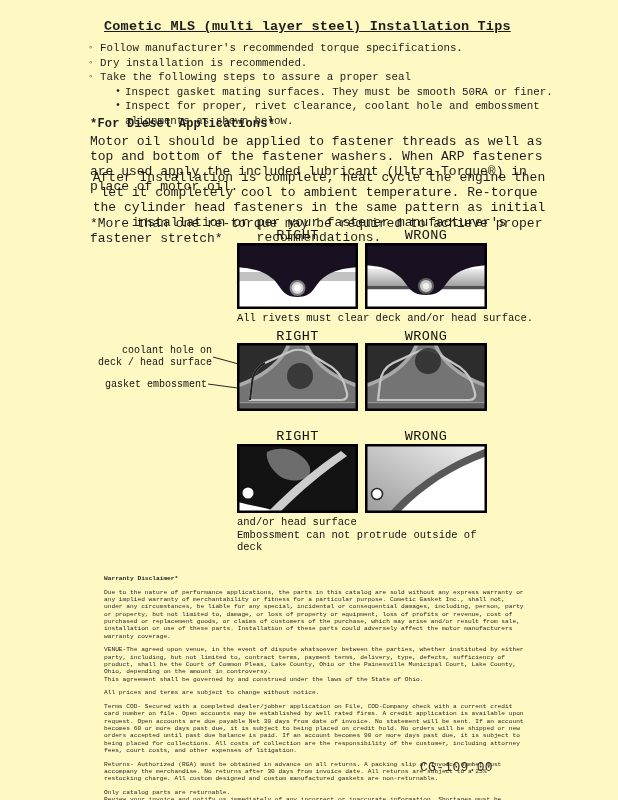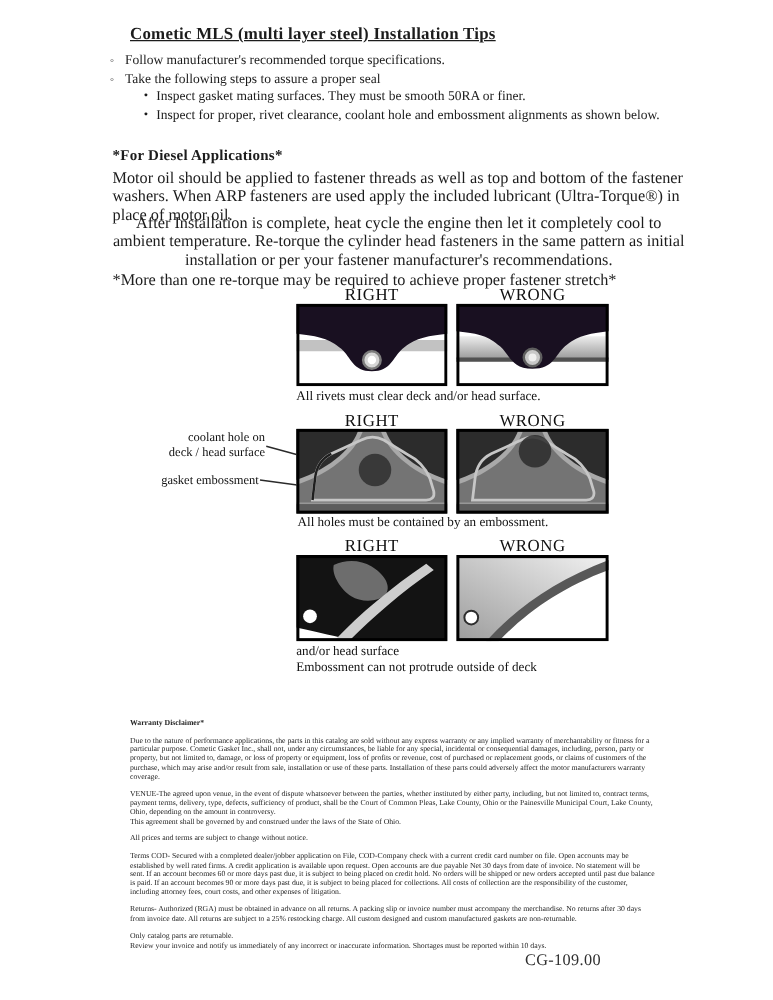--- a/index.html
+++ b/index.html
@@ -1,17 +1,17 @@
 <!DOCTYPE html>
 <html><head>
 <meta charset="utf-8">
 <style>
   html,body{margin:0;padding:0;background:#e8e8e8;}
-  .page{position:relative;width:618px;height:800px;background:#ffffff;
-        font-family:Liberation Serif, serif;color:#1c1c1c;overflow:hidden;margin:0 auto;}
+  .page{position:relative;width:618px;height:800px;background:#fef9c3;
+        font-family:Liberation Mono, monospace;color:#1c1c1c;overflow:hidden;margin:0 auto;}
   .abs{position:absolute;}
   .title{left:104px;top:19px;font-size:13.5px;font-weight:bold;text-decoration:underline;letter-spacing:.2px;}
   .bullets{left:90px;top:41px;width:480px;font-size:10.8px;line-height:14.6px;}
   .b1{padding-left:10px;position:relative;}
   .b1::before{content:"\25E6";position:absolute;left:-2px;top:0;font-size:9px;}
   .b2{padding-left:10px;margin-left:25px;position:relative;}
   .b2::before{content:"\2022";position:absolute;left:0;top:0;font-size:10px;}
   .h2{left:90px;top:117px;font-size:12px;font-weight:bold;letter-spacing:.2px;}
   .para{left:90px;width:458px;font-size:13px;line-height:15px;}
   .fig-label{font-size:13.5px;letter-spacing:.4px;text-align:center;width:121px;color:#111;}
@@ -25,20 +25,21 @@
 </style>
 </head>
 <body>
 
 <div class="page">
 
   <div class="abs title">Cometic MLS (multi layer steel) Installation Tips</div>
 
   <div class="abs bullets">
     <div class="b1">Follow manufacturer's recommended torque specifications.</div>
+    <div class="b1">Dry installation is recommended.</div>
     <div class="b1">Take the following steps to assure a proper seal</div>
     <div class="b2">Inspect gasket mating surfaces.  They must be smooth 50RA or finer.</div>
     <div class="b2">Inspect for proper, rivet clearance, coolant hole and embossment alignments as shown below.</div>
   </div>
 
   <div class="abs h2">*For Diesel Applications*</div>
   <div class="abs para" style="top:134px;">Motor oil should be applied to fastener threads as well as top and bottom of the fastener washers. When ARP fasteners are used apply the included lubricant (Ultra-Torque®) in place of motor oil.</div>
   <div class="abs para" style="top:170px;text-align:center;">After Installation is complete, heat cycle the engine then let it completely cool to ambient temperature. Re-torque the cylinder head fasteners in the same pattern as initial installation or per your fastener manufacturer's recommendations.</div>
   <div class="abs para" style="top:216px;">*More than one re-torque may be required to achieve proper fastener stretch*</div>
 
@@ -107,21 +108,20 @@
     <rect x="0" y="60.3" width="122" height="7.7" fill="#5d5d5d"></rect>
     <path d="M0,0 H54 C49,16 32,34 0,45 Z" fill="#a9a9a9"></path>
     <path d="M0,0 H50 C46,14 29,31 0,41 Z" fill="#2c2c2c"></path>
     <path d="M122,0 H68 C73,16 90,34 122,45 Z" fill="#a9a9a9"></path>
     <path d="M122,0 H72 C76,14 93,31 122,41 Z" fill="#2c2c2c"></path>
     <path d="M13,57 L15,40 C16,30 20,24 28,20 L52,9 C58,6 64,6 70,9 L88,20 C98,25 104,32 107,40 L110,50 C111,55 108,57 104,57 Z" fill="none" stroke="#c6c6c6" stroke-width="2.2"></path>
     <circle cx="63" cy="18" r="13" fill="#2b2b2b" fill-opacity="0.85"></circle>
     <rect x="1.25" y="1.25" width="119.5" height="65.5" fill="none" stroke="#000" stroke-width="2.5"></rect>
   </svg>
 
-  <div class="abs caption" style="left:238px;top:413px;">All holes must be contained by an embossment.</div>
 
   <div class="abs fig-label" style="left:237px;top:429px;">RIGHT</div>
   <div class="abs fig-label" style="left:365px;top:429px;width:122px;">WRONG</div>
 
   <svg class="abs panel" style="left:237px;top:444px;" width="121" height="69" viewBox="0 0 121 69">
     <rect x="0" y="0" width="121" height="69" fill="#131313"></rect>
     <path d="M0,58 C18,62 32,65 48,69 L0,69 Z" fill="#ffffff"></path>
     <path d="M30,8 C40,3 52,4 60,9 C70,15 76,24 72,31 C66,38 52,38 44,33 C36,28 28,16 30,8 Z" fill="#6d6d6d"></path>
     <path d="M30,69 C52,46 76,26 104,7 L110,12 C84,30 62,49 42,69 Z" fill="#cdcdcd"></path>
     <circle cx="11" cy="49" r="5.5" fill="#ffffff"></circle>

